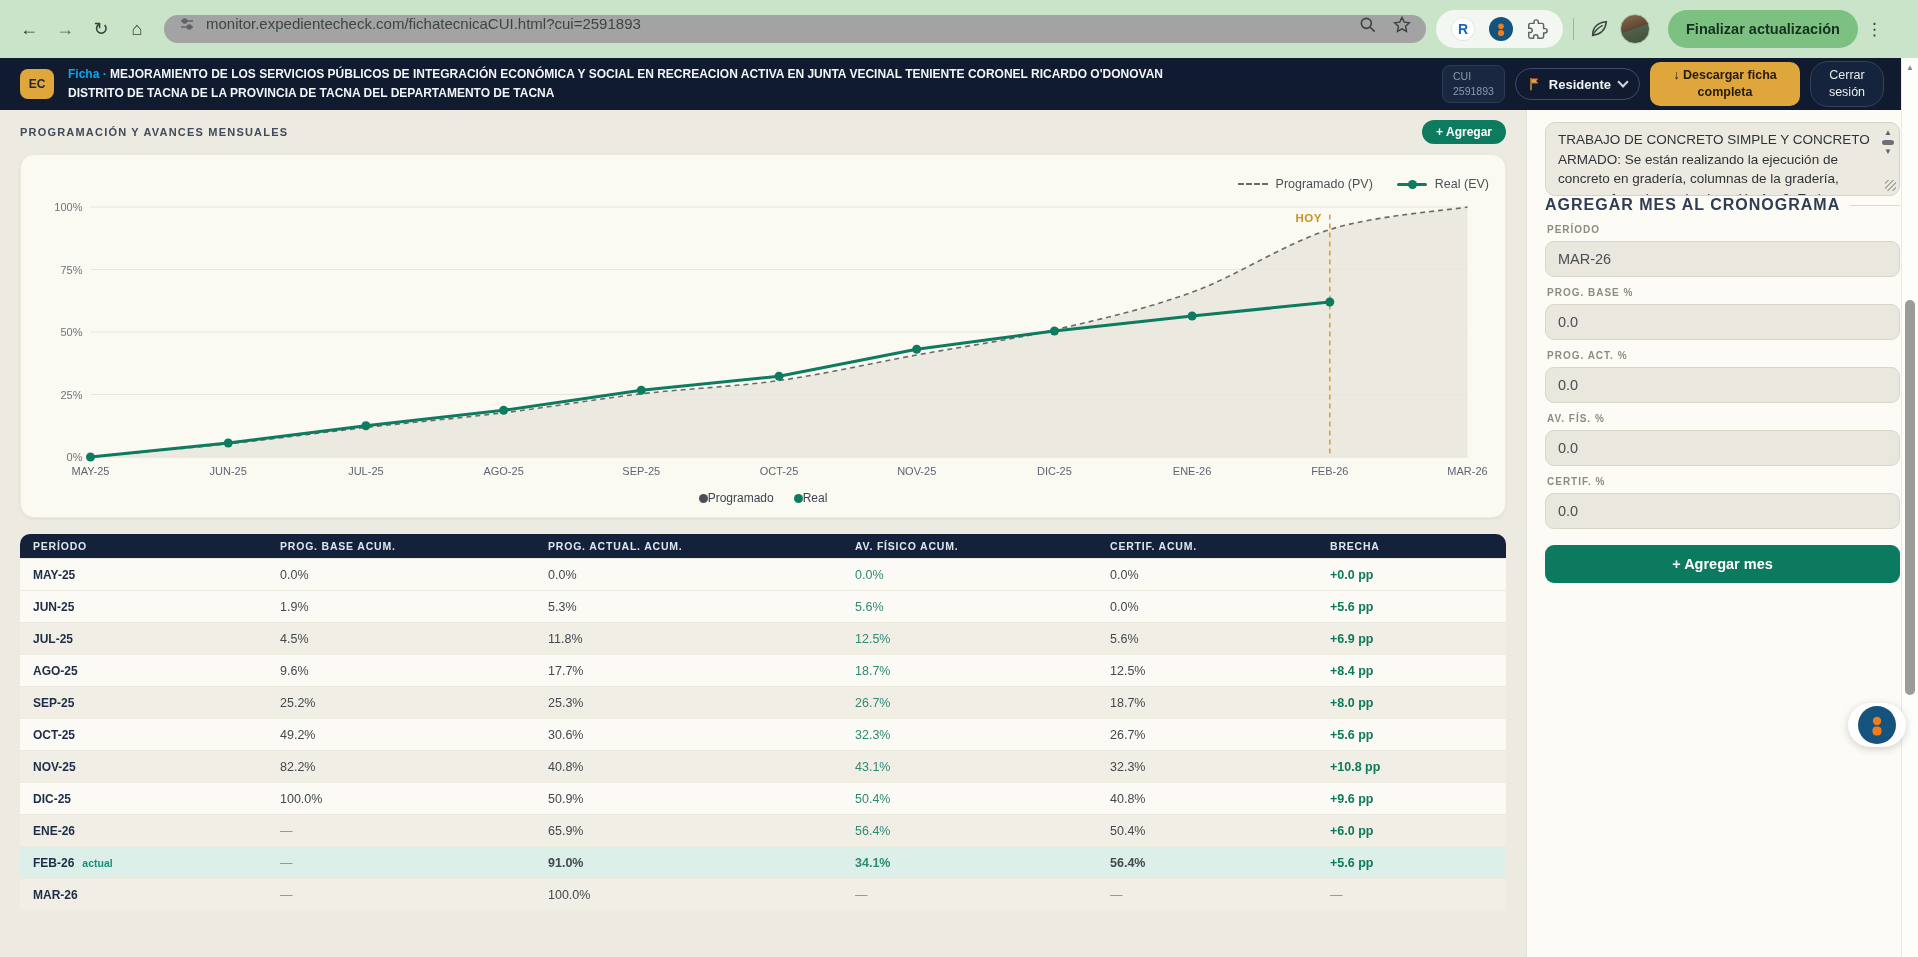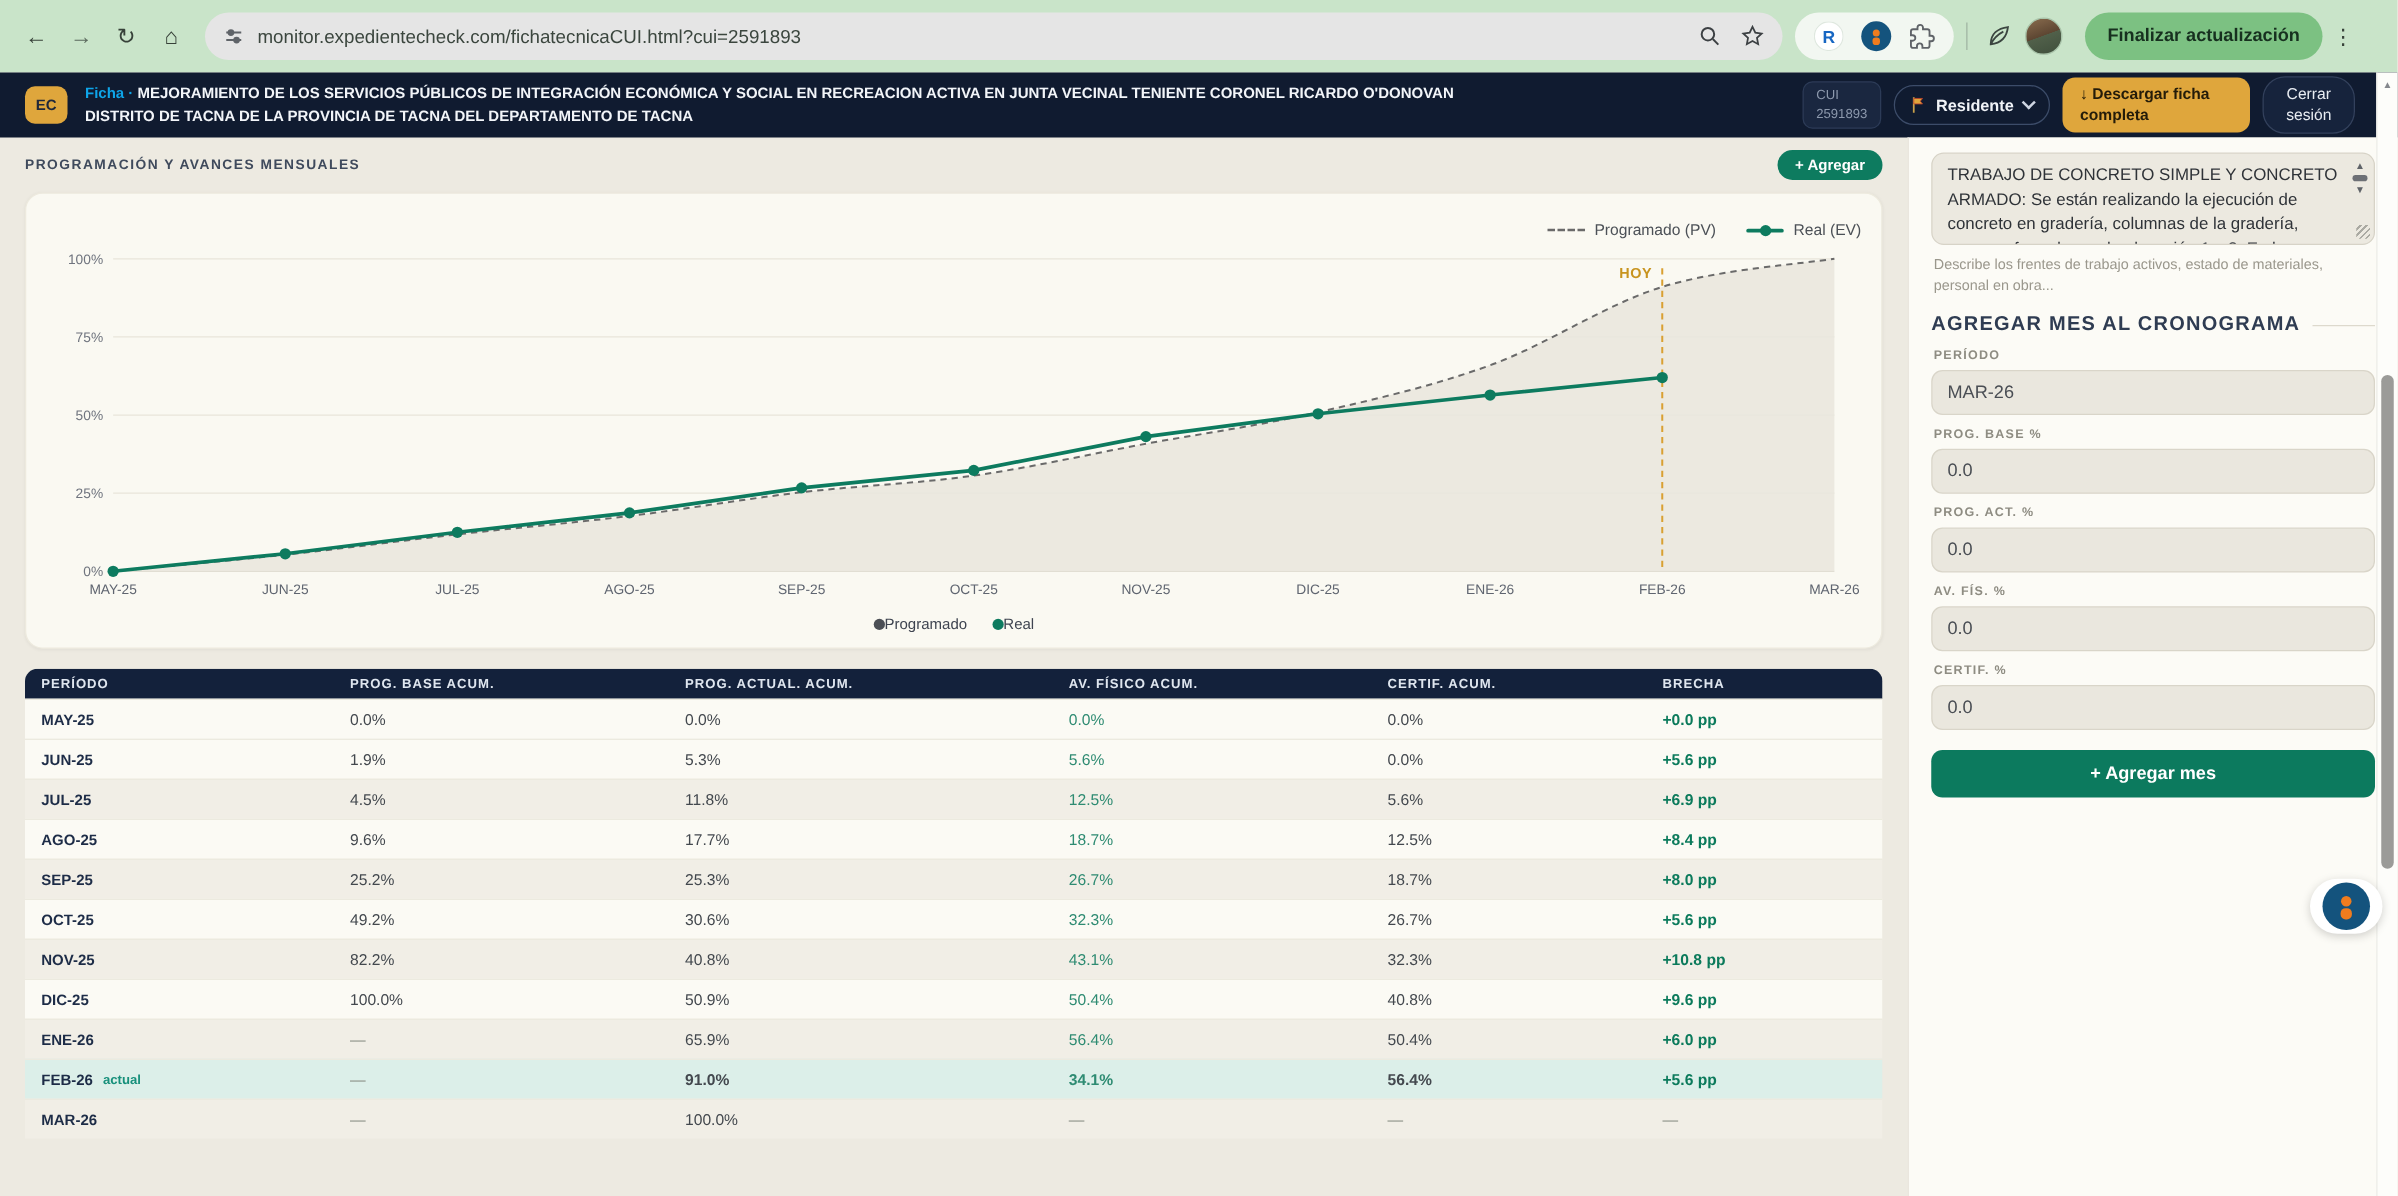--- a/index.html
+++ b/index.html
@@ -4,21 +4,21 @@
 <style>
   *{box-sizing:border-box;margin:0;padding:0}
   html,body{width:1918px;height:957px;overflow:hidden;font-family:"Liberation Sans",sans-serif;background:#edeae1}
   button{border:none;cursor:pointer;font-family:inherit}
 
   
   .browser-bar{height:58px;background:#c9e4c9;display:flex;align-items:center;padding:0 12px;gap:2px}
   .nav-btn{width:34px;height:34px;border-radius:50%;display:flex;align-items:center;justify-content:center;
            font-size:18px;color:#374139;background:transparent}
   .nav-btn.fwd{color:#5c6a5e}
-  .omnibox{flex:1;max-width:1262px;height:38px;background:#e5e5e5;border-radius:19px;display:flex;align-items:center;
+  .omnibox{flex:1;max-width:1262px;height:28px;background:#a3a3a3;border-radius:19px;display:flex;align-items:flex-start;
            padding:0 14px;gap:10px;margin:0 8px}
   .omnibox .url{font-size:15px;color:#3b463e;white-space:nowrap;overflow:hidden}
   .omni-right{margin-left:auto;display:flex;align-items:center;gap:14px}
   .ext-pill{height:38px;background:#f2f7f1;border-radius:19px;display:flex;align-items:center;gap:14px;padding:0 15px}
   .roundel{width:24px;height:24px;border-radius:50%;display:flex;align-items:center;justify-content:center}
   .roundel.r-logo{background:#fff;color:#1766c2;font-weight:bold;font-size:14px;box-shadow:0 0 0 1px #dfe8df inset}
   .roundel.person{background:#14537d}
   .vsep{width:1px;height:22px;background:#9fb3a1;margin:0 8px}
   .avatar{width:30px;height:30px;border-radius:50%;border:1px solid #a9c4aa;
           background:linear-gradient(160deg,#8a6d4f 0%,#5d4632 48%,#51604a 49%,#3f4f3c 100%)}
@@ -32,21 +32,21 @@
             font-size:12px;display:flex;align-items:center;justify-content:center}
   .h-title{font-size:12px;font-weight:bold;line-height:1.6;max-width:1110px;color:#f2f5f9}
   .h-title .prefix{color:#0ea5e9;font-weight:bold}
   .header-right{margin-left:auto;display:flex;align-items:center;gap:10px;padding-right:14px}
   .cui-chip{background:#1a2740;border:1px solid #2c3b57;border-radius:8px;padding:3px 10px;font-size:10.5px;
             color:#8d99ad;line-height:1.45}
   .role-pill{border:1px solid #3c4c69;border-radius:16px;height:32px;display:flex;align-items:center;gap:8px;
              padding:0 12px;font-size:13px;font-weight:bold;color:#f0f3f7;background:transparent}
   .chev{width:8px;height:8px;border-right:2px solid #cfd6e2;border-bottom:2px solid #cfd6e2;transform:rotate(45deg);margin-top:-4px}
   .gold-btn{background:#dfa63c;border-radius:10px;color:#241c09;font-weight:bold;font-size:12.5px;padding:5px 14px;
-            line-height:1.35;text-align:left;max-width:150px}
+            line-height:1.35;text-align:center;max-width:150px}
   .dark-btn{background:#16233c;border:1px solid #33415c;border-radius:18px;color:#e8ecf2;font-size:12.5px;
             padding:5px 13px;line-height:1.35;text-align:center;max-width:74px}
 
   
   .content{display:flex;height:847px}
   .main{flex:1;padding:10px 20px 0;min-width:0}
   .section-row{display:flex;align-items:center;justify-content:space-between;height:24px;margin-bottom:10px}
   .section-label{font-size:11px;font-weight:bold;letter-spacing:1.2px;color:#3f4a5c}
   .add-btn{background:#0d7b5f;color:#fff;font-size:12px;font-weight:bold;border-radius:14px;padding:5px 14px}
 
@@ -399,21 +399,20 @@
   <div class="sidebar">
     <div class="ta-wrap">
       <textarea class="notes" style="">TRABAJO DE CONCRETO SIMPLE Y CONCRETO ARMADO: Se están realizando la ejecución de concreto en gradería, columnas de la gradería, muros reforzados en la elevación 1 y 2. En la elevación 4, excavación de</textarea>
       <div class="ta-sb">
         <span>▲</span>
         <span class="ta-thumb"></span>
         <span>▼</span>
       </div>
       <div class="ta-resize"></div>
     </div>
-    <div class="helper">Describe los frentes de trabajo activos, estado de materiales, personal en obra...</div>
     <div class="form-title">
       <span>AGREGAR MES AL CRONOGRAMA</span>
         <span class="rule"></span>
     </div>
     <div id="fields"><div class="f-label">PERÍODO</div><input class="f-input" type="text" value="MAR-26" style=""><div class="f-label">PROG. BASE %</div><input class="f-input" type="text" value="0.0" style=""><div class="f-label">PROG. ACT. %</div><input class="f-input" type="text" value="0.0" style=""><div class="f-label">AV. FÍS. %</div><input class="f-input" type="text" value="0.0" style=""><div class="f-label">CERTIF. %</div><input class="f-input" type="text" value="0.0" style=""></div>
     <button class="submit">+ Agregar mes</button>
   </div>
 
   <div class="scroll-strip">
     <div class="scroll-up">▲</div>

